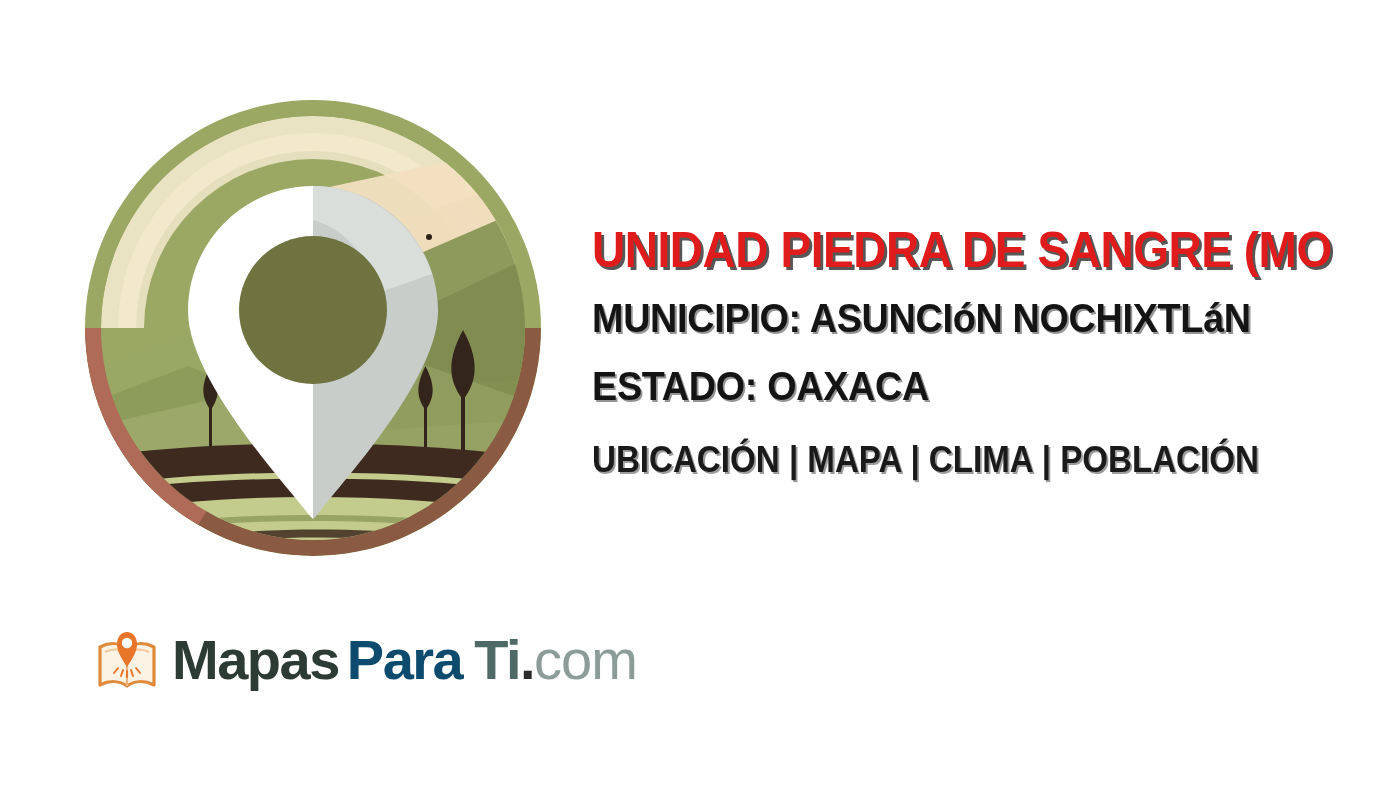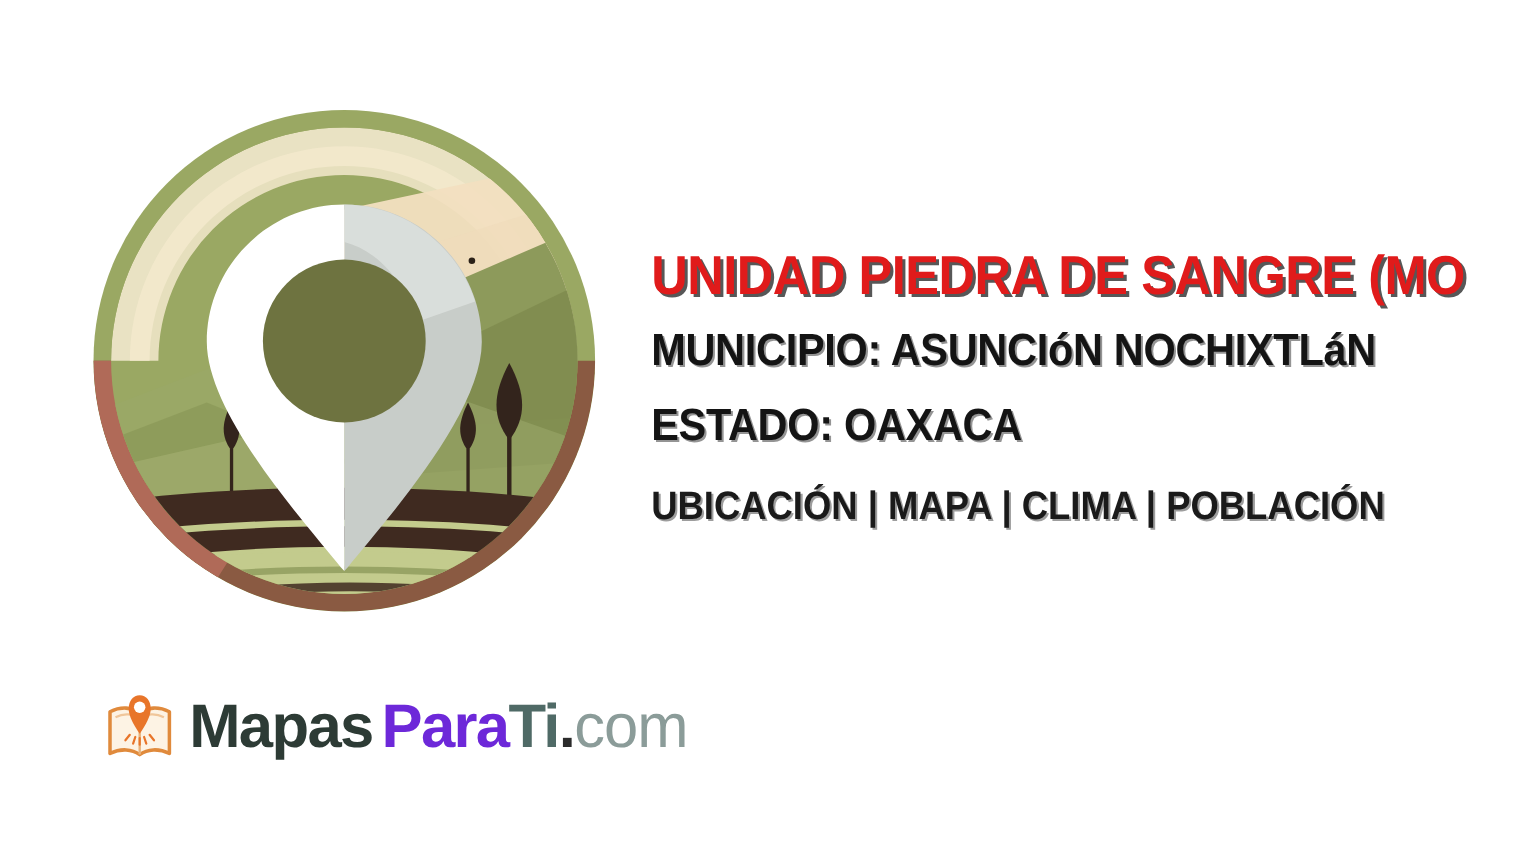--- a/index.html
+++ b/index.html
@@ -67,22 +67,22 @@
   .wordmark-text {
     font-family: "Liberation Sans", sans-serif;
     font-size: 56px;
     line-height: 1;
     letter-spacing: -1.5px;
     white-space: nowrap;
     display: flex;
     align-items: baseline;
   }
   .wm-mapas   { color: #2d3b35; font-weight: bold; }
-  .wm-para    { color: #6d28d9; font-weight: bold; margin-left: 8px; }
-  .wm-ti      { color: #4f6a66; font-weight: bold; margin-left: 0; }
+  .wm-para    { color: #0c4a6e; font-weight: bold; margin-left: 8px; }
+  .wm-ti      { color: #4f6a66; font-weight: bold; margin-left: 12px; }
   .wm-dot     { color: #2b2b2b; font-weight: bold; }
   .wm-com     { color: #8b9c99; font-weight: normal; letter-spacing: -1px; }
 
   
   .text-col {
     position: absolute;
     left: 592px;
     top: 0;
     width: 808px;
     height: 786px;

